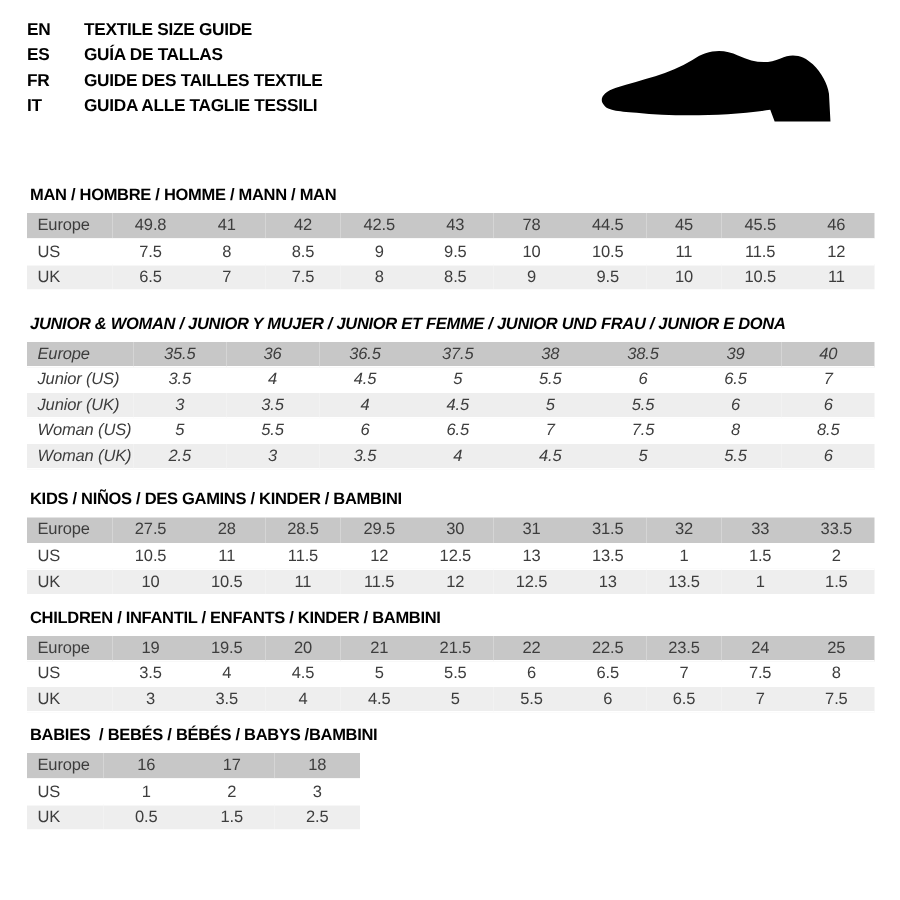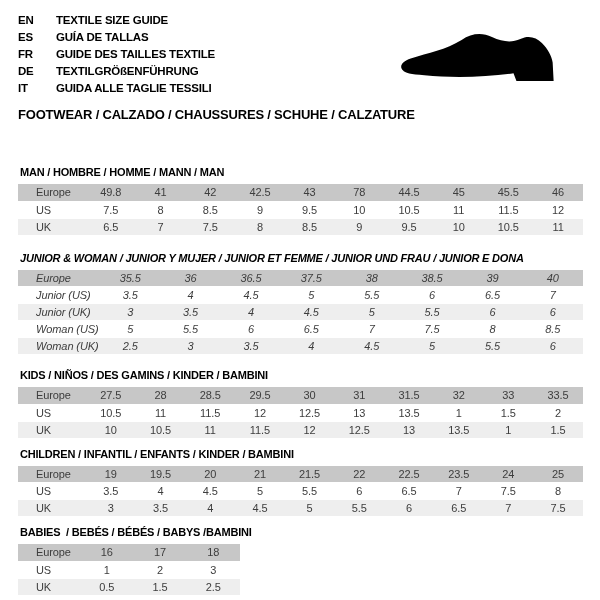--- a/index.html
+++ b/index.html
@@ -25,21 +25,21 @@
   .section-kids     { margin-top:14px; }
   .section-children { margin-top:9px; }
   .section-babies   { margin-top:9px; }
 
   table.size-table {
     border-collapse:collapse; table-layout:fixed; width:565px;
     font-size:11px; color:#3d3d3d; letter-spacing:-0.1px;
   }
   .size-table tr { height:17px; }
   .size-table td { padding:0; text-align:center; border-bottom:1px solid #ffffff; vertical-align:middle; }
-  .size-table td.row-label { text-align:left; padding-left:18px; width:50px; }
+  .size-table td.row-label { text-align:left; padding-left:7px; width:50px; }
   .section-junior td.row-label { width:64px; }
   .section-babies table.size-table { width:222px; }
   .section-babies td.row-label { width:44px; }
   tr.row-header td { background:#c7c7c7; }
   tr.row-stripe td { background:#eeeeee; }
   tr.row-plain  td { background:#ffffff; }
 </style>
 </head>
 <body>
 
@@ -52,30 +52,25 @@
       </div>
       <div class="lang-row">
         <span class="lang-code">ES</span>
         <span class="lang-text">GUÍA DE TALLAS</span>
       </div>
       <div class="lang-row">
         <span class="lang-code">FR</span>
         <span class="lang-text">GUIDE DES TAILLES TEXTILE</span>
       </div>
       <div class="lang-row">
-        <span class="lang-code">DE</span>
-        <span class="lang-text">TEXTILGRÖßENFÜHRUNG</span>
-      </div>
-      <div class="lang-row">
         <span class="lang-code">IT</span>
         <span class="lang-text">GUIDA ALLE TAGLIE TESSILI</span>
       </div>
     </div>
 
-  <div class="footwear-line">FOOTWEAR / CALZADO / CHAUSSURES / SCHUHE / CALZATURE</div>
 
   <svg class="shoe-svg" width="186" height="63" viewBox="0 0 190 64" aria-hidden="true">
     <path fill="#000000" d="M6,41 C2,37 5,32 14,29 C32,23 50,20 66,10 C76,3 87,2 97,7 C108,12 117,13 126,9 C134,5 142,7 148,13 C154,19 158,26 159,33 L160,52 L122,52 L119,44 C92,48 56,49 28,46 C14,45 8,44 6,41 Z"></path>
   </svg>
 
   <section class="size-section section-man">
     <h2 class="section-title">MAN / HOMBRE / HOMME / MANN / MAN</h2>
     <table class="size-table">
         <tbody>
           <tr class="row-header">

